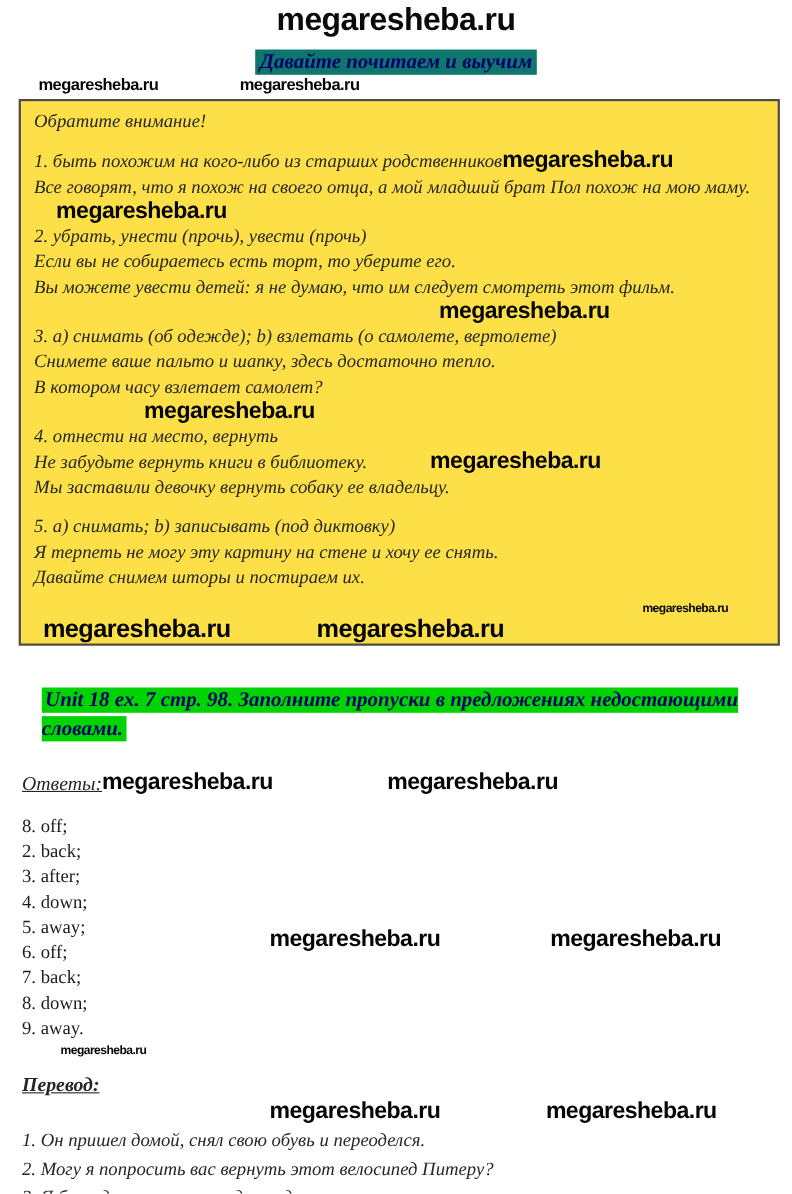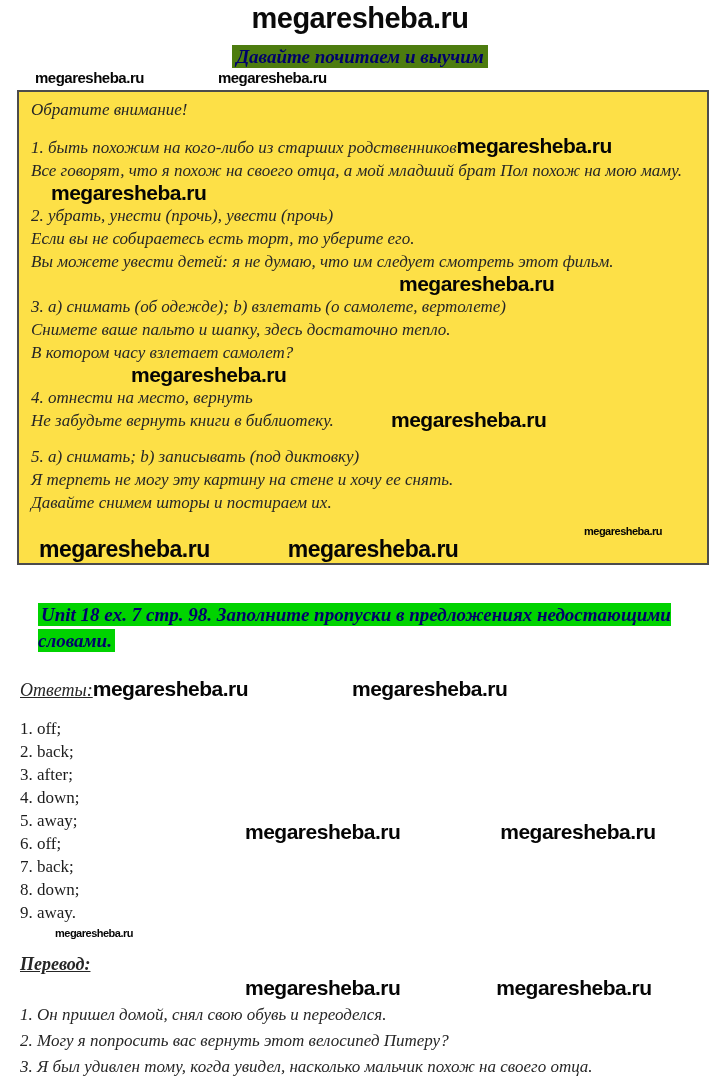--- a/index.html
+++ b/index.html
@@ -18,21 +18,21 @@
   .site-title {
     text-align: center;
     font-family: "Liberation Sans", sans-serif;
     font-weight: bold; font-size: 29px; letter-spacing: -0.5px;
     color: #0a0a0a; margin-top: 2px;
   }
 
   
   .lesson-heading-row { text-align: center; margin-top: 11px; }
   .hl-yellow {
-    background: #4d7c0f; color: #00006b;
+    background: #0f766e; color: #00006b;
     font-style: italic; font-weight: bold; font-size: 19px;
     padding: 1px 4px;
   }
   .task-heading {
     width: 660px; margin: 37px 0 0 14px;
     font-style: italic; font-weight: bold; font-size: 19px;
     line-height: 26px; color: #00006b; padding-left: 24px;
   }
   .task-heading span { background: #00d300; padding: 1px 3px; }
 
@@ -117,20 +117,21 @@
     <div class="line">Вы можете увести детей: я не думаю, что им следует смотреть этот фильм.</div>
     <div class="wm-line" style="padding-left:368px"><span class="wm wm-lg">megaresheba.ru</span></div>
 
     <div class="line">3. a) снимать (об одежде); b) взлетать (о самолете, вертолете)</div>
     <div class="line">Снимете ваше пальто и шапку, здесь достаточно тепло.</div>
     <div class="line">В котором часу взлетает самолет?</div>
     <div class="wm-line" style="padding-left:100px"><span class="wm wm-lg">megaresheba.ru</span></div>
 
     <div class="line">4. отнести на место, вернуть</div>
     <div class="line rel"><span>Не забудьте вернуть книги в библиотеку.</span><span class="wm wm-lg wm-abs" style="left:360px;font-style:normal">megaresheba.ru</span></div>
+    <div class="line">Мы заставили девочку вернуть собаку ее владельцу.</div>
     <div class="spacer"></div>
 
     <div class="line">5. a) снимать; b) записывать (под диктовку)</div>
     <div class="line">Я терпеть не могу эту картину на стене и хочу ее снять.</div>
     <div class="line">Давайте снимем шторы и постираем их.</div>
     <div class="line rel"><span class="wm wm-sm wm-abs" style="left:553px;top:6px;font-style:normal">megaresheba.ru</span></div>
 
     <div class="box-bottom-wm-row" style="font-style:normal">
       <span class="wm wm-xl">megaresheba.ru</span>
       <span class="wm wm-xl">megaresheba.ru</span>
@@ -141,21 +142,21 @@
     <span>Unit 18 ex. 7 стр. 98. Заполните пропуски в предложениях недостающими словами.</span>
   </div>
 
   <div class="answers-row">
     <span class="section-label">Ответы:</span>
     <span class="wm wm-lg">megaresheba.ru</span>
     <span class="wm wm-lg">megaresheba.ru</span>
   </div>
 
   <div class="answers-list">
-    <div class="ans">1. off;</div>
+    <div class="ans">8. off;</div>
     <div class="ans">2. back;</div>
     <div class="ans">3. after;</div>
     <div class="ans">4. down;</div>
     <div class="ans">5. away;</div>
     <div class="ans">6. off;</div>
     <div class="ans">7. back;</div>
     <div class="ans">8. down;</div>
     <div class="ans">9. away.</div>
     <div class="list-wm-overlay">
       <span class="wm wm-lg">megaresheba.ru</span>

